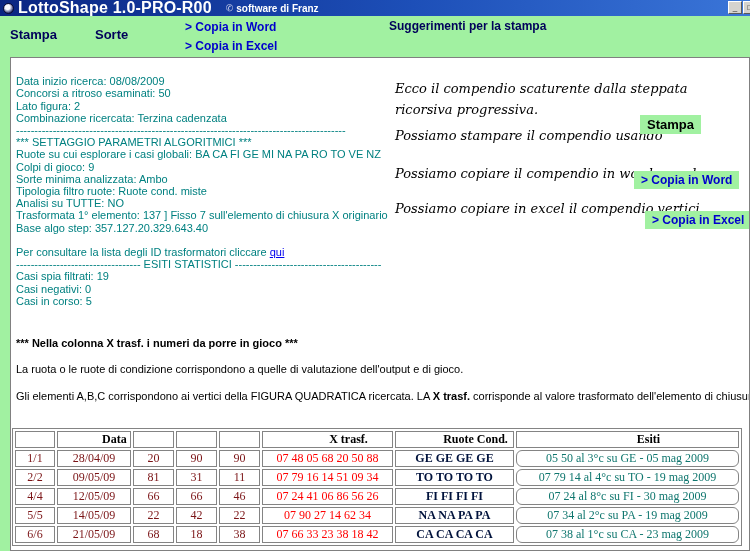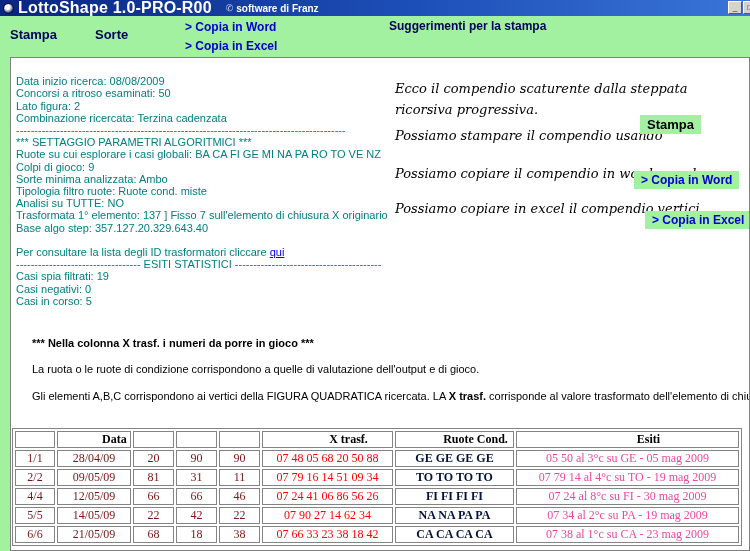--- a/index.html
+++ b/index.html
@@ -34,21 +34,21 @@
 
   
   .content { position:absolute; left:10px; top:57px; right:0; bottom:0; background:#fff;
     border:1px solid #808080; overflow:hidden; }
 
   .report { position:absolute; left:5px; top:5px; color:#008080; font-size:11px; line-height:12.2px; white-space:nowrap; }
   .report .b { font-weight:bold; }
   .report .sp { height:12.2px; }
   a.qui { color:#0000ee; text-decoration:underline; cursor:pointer; }
 
-  .note { position:absolute; left:5px; color:#000; font-size:11px; white-space:nowrap;margin-left:16px; }
+  .note { position:absolute; left:5px; color:#000; font-size:11px; white-space:nowrap; }
   #note1 { top:279px; font-weight:bold; }
   #note2 { top:305px; }
   #note3 { top:332px; }
   #note3 b { font-weight:bold; }
 
   
   .side { position:absolute; left:384px; top:20px; width:330px; }
   .side .it { position:absolute; font-family:"DejaVu Serif", serif; font-style:italic; font-size:13px;
     line-height:21px; color:#000; white-space:normal; }
   #side-intro { top:0; left:0; width:310px; }
@@ -63,21 +63,21 @@
   
   table.res { position:absolute; left:1px; top:370px; width:730px; table-layout:fixed;
     border:1px solid #848484; border-spacing:2px; background:#fff;
     font-family:"Liberation Serif", serif; font-size:12px; }
   table.res th, table.res td { border:1px solid #848484; text-align:center; padding:0 2px;
     height:17px; overflow:hidden; white-space:nowrap; }
   table.res th { font-weight:bold; color:#000;padding-left:44px; }
   td.c1, td.c2, td.c3, td.c4, td.c5 { color:#7b1416; }
   td.c6 { color:#ff0000; }
   td.c7 { color:#00123c; font-weight:bold; }
-  td.c8 { color:#ec4899; }
+  td.c8 { color:#0f766e;border-radius:6px; }
 </style>
 </head>
 <body>
 
 <div class="window">
 
   <div class="titlebar">
     <span class="app-icon"></span>
     <span class="title">LottoShape 1.0-PRO-R00</span>
     <span class="sub-icon">✆</span>

